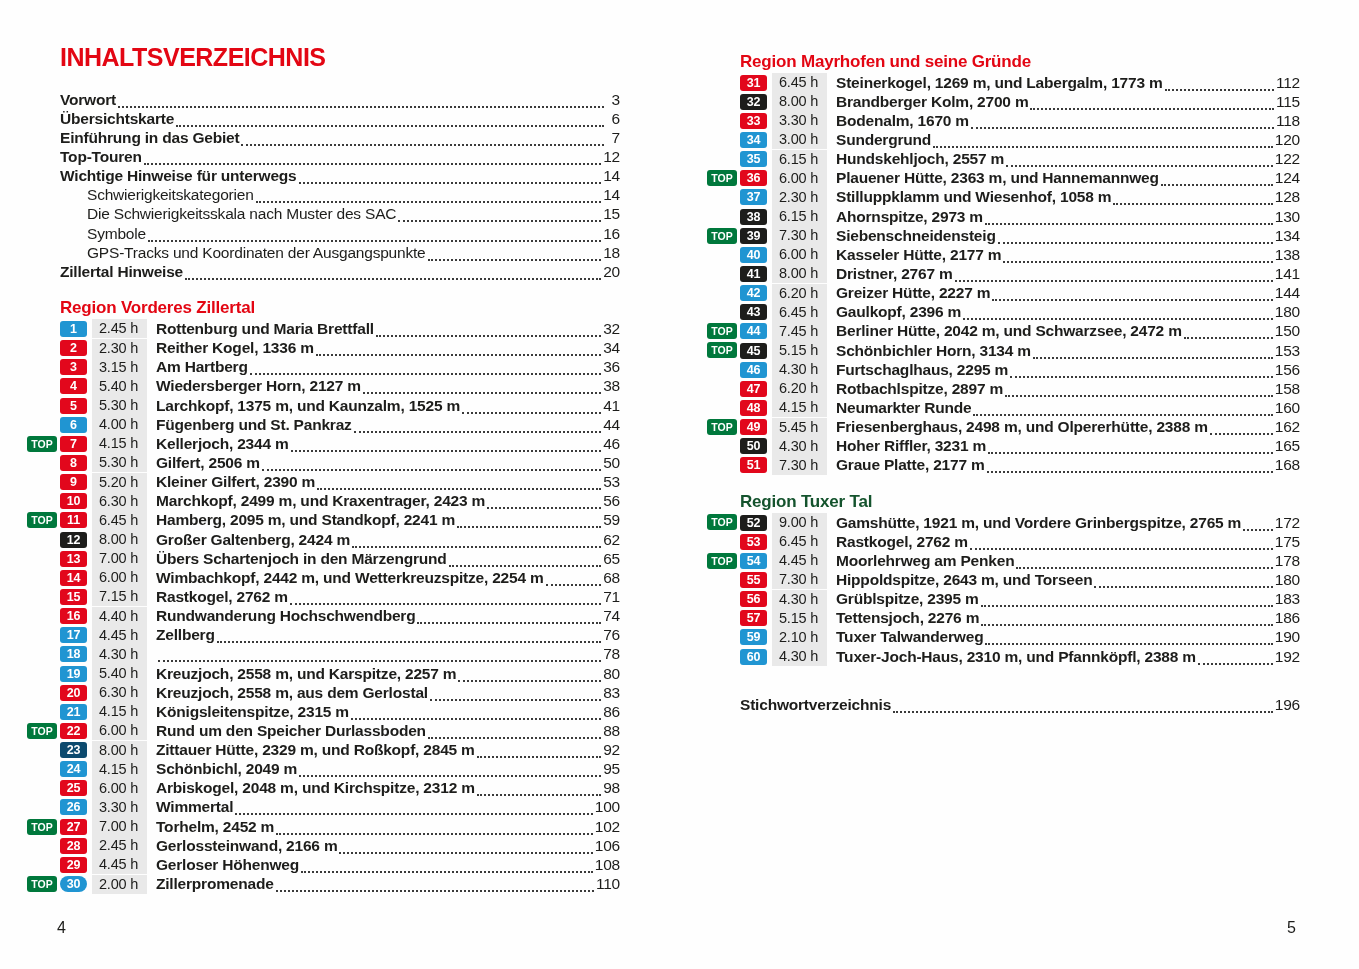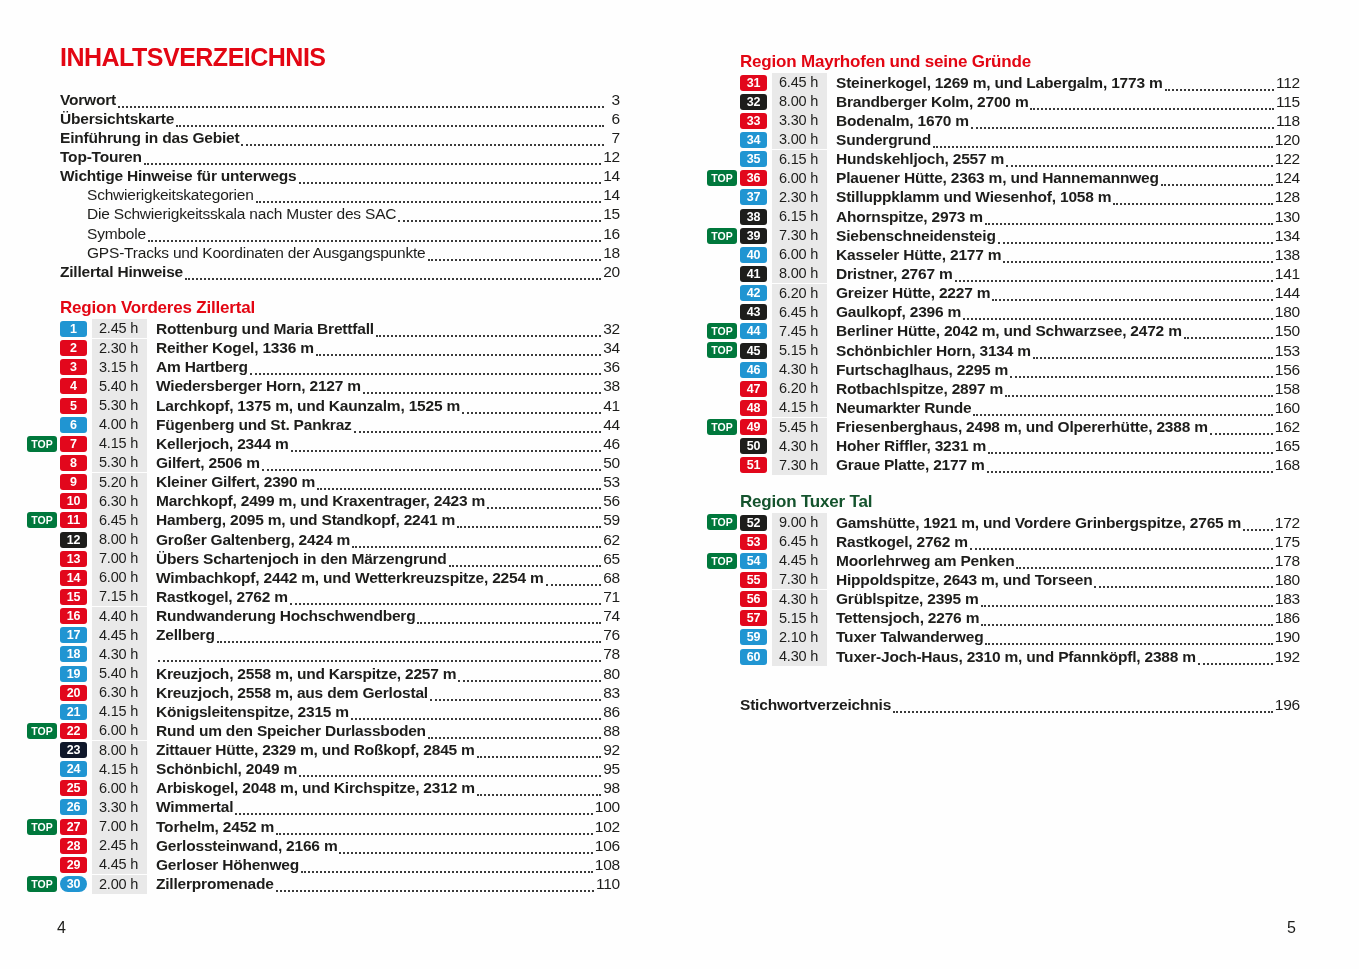--- a/index.html
+++ b/index.html
@@ -331,21 +331,21 @@
         </div>
         <div class="tour-row">
           <span class="top-badge" style="background: rgb(0, 120, 60);">TOP</span>
           <span class="num-badge" style="background: rgb(226, 7, 28);">22</span>
           <span class="time-cell" style="background: rgb(233, 233, 233);">6.00 h</span>
           <span class="tour-title">Rund um den Speicher Durlassboden</span>
           <span class="dots"></span>
           <span class="pagenum">88</span>
         </div>
         <div class="tour-row">
-          <span class="num-badge" style="background: #0f172a;">23</span>
+          <span class="num-badge" style="background: #0c4a6e;">23</span>
           <span class="time-cell" style="background: rgb(233, 233, 233);">8.00 h</span>
           <span class="tour-title">Zittauer Hütte, 2329 m, und Roßkopf, 2845 m</span>
           <span class="dots"></span>
           <span class="pagenum">92</span>
         </div>
         <div class="tour-row">
           <span class="num-badge" style="background: rgb(32, 149, 210);">24</span>
           <span class="time-cell" style="background: rgb(233, 233, 233);">4.15 h</span>
           <span class="tour-title">Schönbichl, 2049 m</span>
           <span class="dots"></span>

